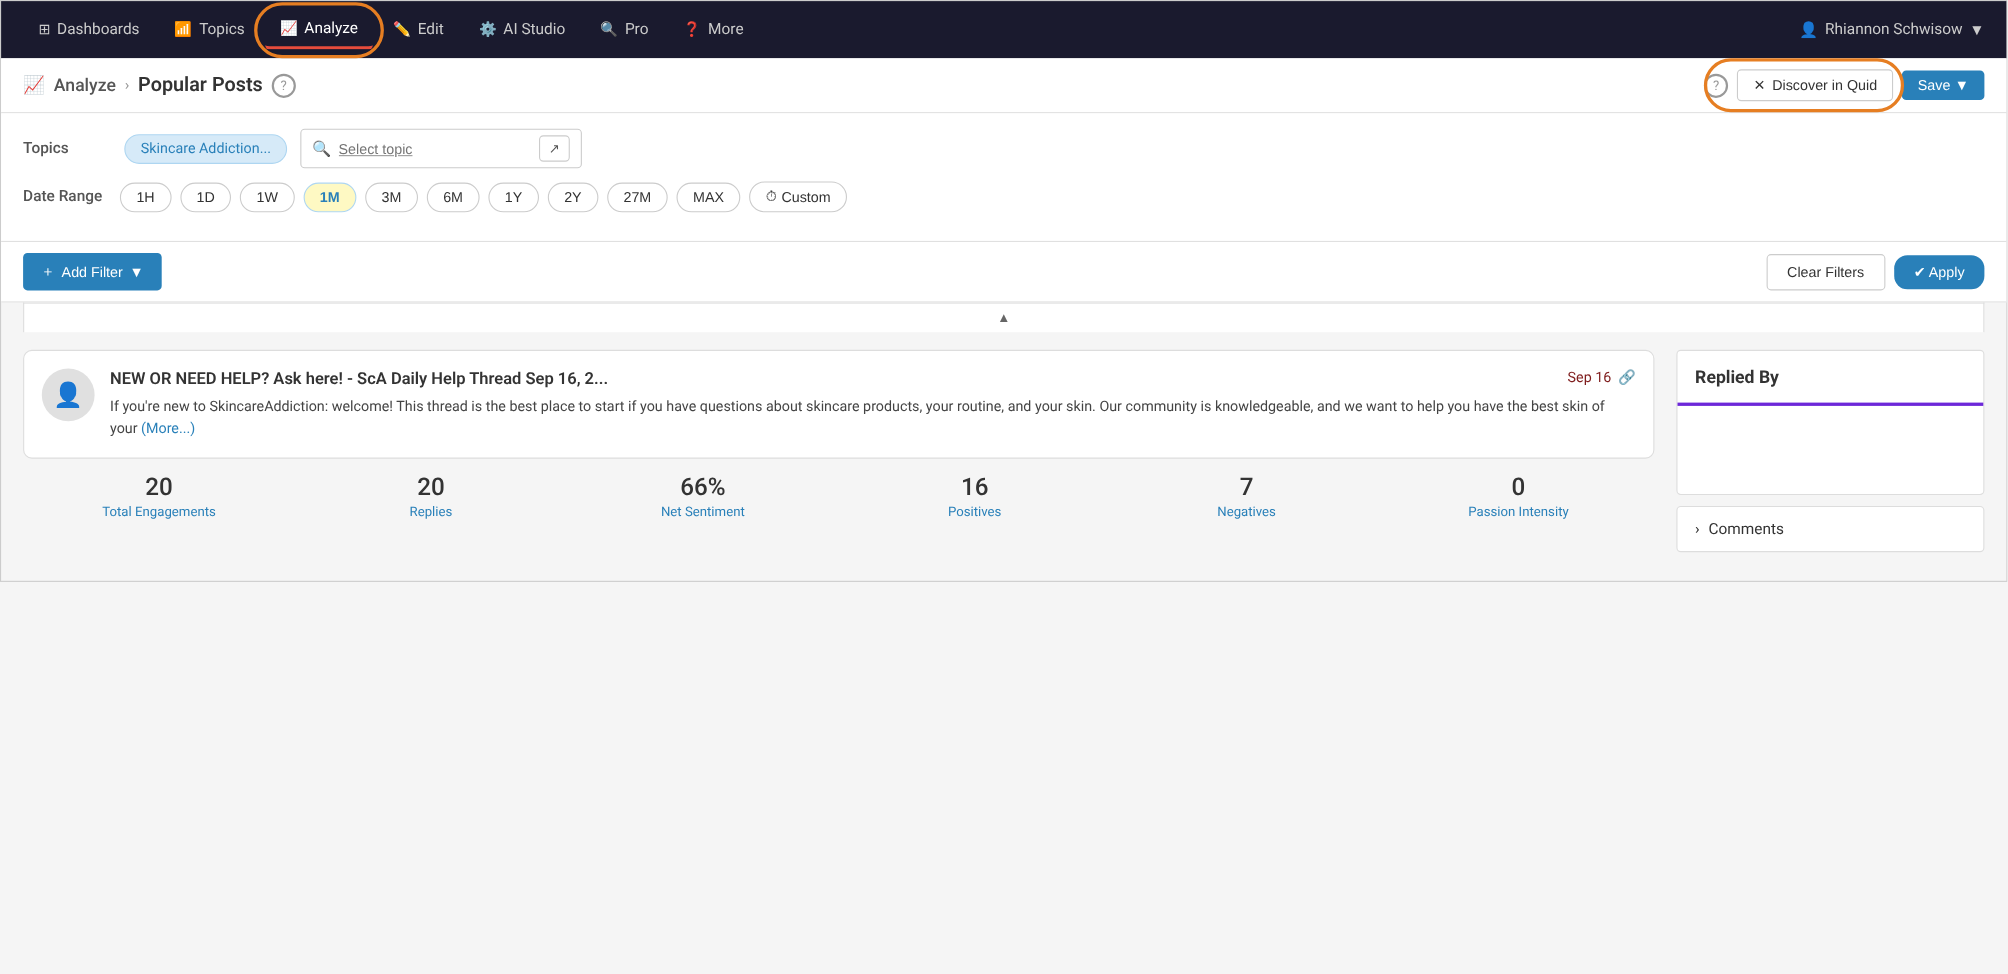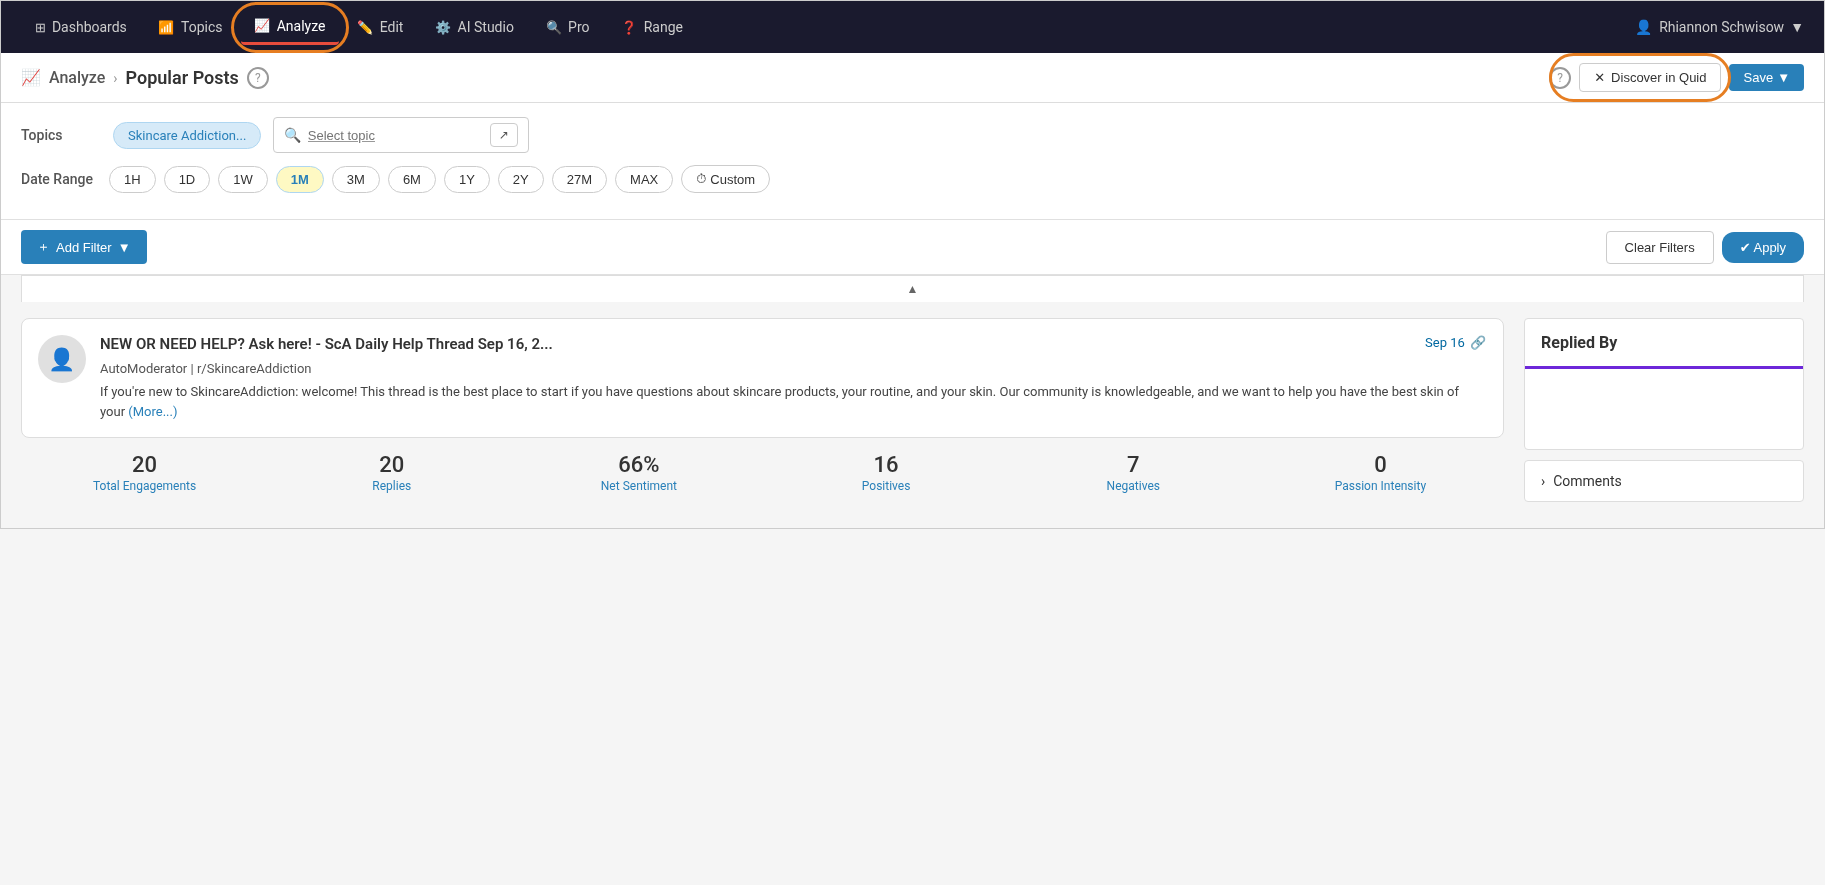--- a/index.html
+++ b/index.html
@@ -275,21 +275,21 @@
       display: flex; align-items: flex-start; justify-content: space-between;
       margin-bottom: 8px;
     }
     .post-title {
       font-size: 15px;
       font-weight: 600;
       color: #333;
       flex: 1;
     }
     .post-meta {
-      font-size: 13px; color: #0369a1;
+      font-size: 13px; color: #7f1d1d;
       display: flex; align-items: center; gap: 6px;
       flex-shrink: 0; margin-left: 10px;
     }
     .post-source { color: #555; font-size: 13px; margin-bottom: 6px; }
     .post-text { font-size: 13px; color: #444; line-height: 1.5; }
     .post-more { color: #2980b9; cursor: pointer; }
 
     
     .stats-row {
       display: flex;
@@ -367,21 +367,21 @@
     <div class="nav-item">
       <span class="nav-icon">⚙️</span>
       <span>AI Studio</span>
     </div>
     <div class="nav-item">
       <span class="nav-icon">🔍</span>
       <span>Pro</span>
     </div>
     <div class="nav-item">
       <span class="nav-icon">❓</span>
-      <span>Range</span>
+      <span>More</span>
     </div>
     <div class="nav-spacer"></div>
     <div class="nav-user">
       <span>👤</span>
       <span>Rhiannon Schwisow</span>
       <span>▼</span>
     </div>
   </nav>
 
   <div class="subheader">
@@ -463,21 +463,20 @@
           <span>👤</span>
         </div>
         <div class="post-body">
           <div class="post-title-row">
             <span class="post-title">NEW OR NEED HELP? Ask here! - ScA Daily Help Thread Sep 16, 2...</span>
             <div class="post-meta">
               <span>Sep 16</span>
               <span>🔗</span>
             </div>
           </div>
-          <div class="post-source">AutoModerator | r/SkincareAddiction</div>
           <div class="post-text">
             <span>If you're new to SkincareAddiction: welcome! This thread is the best place to start if you have questions about skincare products, your routine, and your skin. Our community is knowledgeable, and we want to help you have the best skin of your</span>
             <span class="post-more">(More...)</span>
           </div>
         </div>
       </div>
 
       <div class="stats-row">
         <div class="stat-item">
           <div class="stat-value">20</div>

